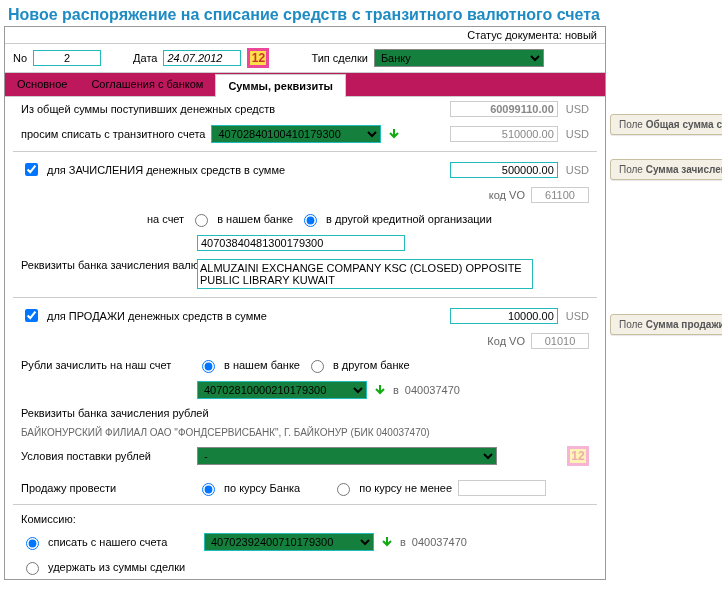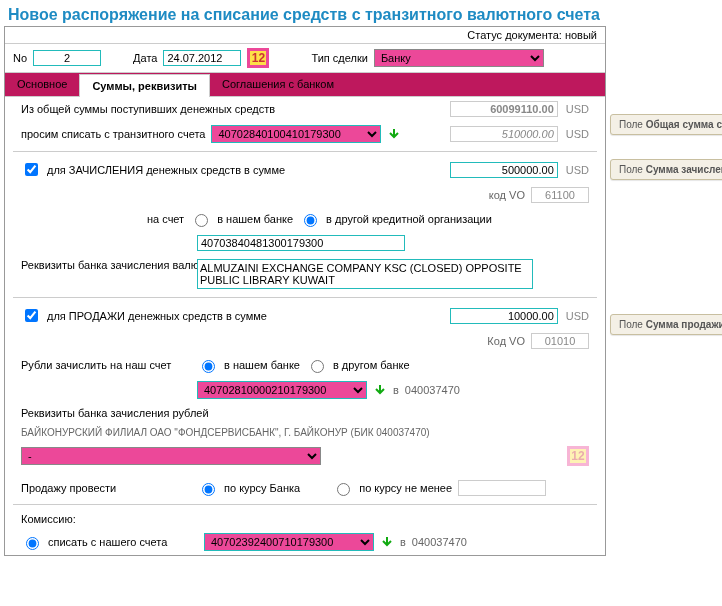--- a/index.html
+++ b/index.html
@@ -5,21 +5,21 @@
 html,body{margin:0;padding:0;font-family:Arial,sans-serif;font-size:11px;color:#000;background:#fff}
 .wrap{display:flex;align-items:flex-start;padding:4px}
 .form{width:600px;border:1px solid #999}
 .title{font-size:16px;font-weight:bold;color:#1e8bc3;padding:2px 4px}
 .status{text-align:right;padding:2px 8px;border-bottom:1px solid #ccc}
 .row{display:flex;align-items:center;padding:4px 8px;gap:6px}
 .row-top{border-bottom:1px solid #ccc}
 input[type=text]{font:inherit;padding:1px 3px;border:1px solid #7a9;background:#fff}
 input.cy{border:1px solid #2bb}
 input.ro{border:1px solid #ccc;color:#888;text-align:right}
-select{font:inherit;border:1px solid #888;background:#ec4899;padding:1px 2px}
+select{font:inherit;border:1px solid #888;background:#15803d;padding:1px 2px}
 select.cy{border:1px solid #2bb}
 textarea.cy{border:1px solid #2bb;font:inherit;padding:2px;resize:none}
 .tabs{display:flex;background:#be185d;border-bottom:1px solid #ccc}
 .tab{padding:5px 12px;cursor:pointer}
 .tab.active{background:#fff;border-top:1px solid #ccc;border-left:1px solid #ccc;border-right:1px solid #ccc;position:relative;top:1px;font-weight:bold}
 .sec{padding:0 8px}
 .lbl{white-space:nowrap}
 .rt{margin-left:auto}
 .fld-num{width:80px;text-align:right}
 .usd{color:#888;margin-left:2px}
@@ -43,48 +43,48 @@
 <div class="status">
   <span>Статус документа:</span>
   <span>новый</span>
 </div>
 
 <div class="row row-top">
   <span class="lbl">No</span>
   <input type="text" class="cy" style="width: 60px; text-align: center;" value="2">
   <span style="width:20px"></span>
   <span class="lbl">Дата</span>
-  <input type="text" class="cy" style="width: 70px;" value="24.07.2012">
+  <input type="text" class="cy" style="width: 70px; font-style: italic;" value="24.07.2012">
   <span class="cal-icon">12</span>
   <span style="width:30px"></span>
   <span class="lbl">Тип сделки</span>
   <select style="width:170px"><option>Банку</option></select>
 </div>
 
 <div class="tabs">
   <div class="tab">Основное</div>
+  <div class="tab">Соглашения с банком</div>
   <div class="tab active">Суммы, реквизиты</div>
-  <div class="tab">Соглашения с банком</div>
 </div>
 
 <div class="sec">
   <div class="row">
     <span class="lbl">Из общей суммы поступивших денежных средств</span>
     <span class="rt"></span>
     <input type="text" class="ro fld-num" style="width: 100px; font-weight: bold;" readonly="" value="60099110.00">
     <span class="usd">USD</span>
   </div>
   <div class="row">
     <span class="lbl">просим списать с транзитного счета</span>
     <select class="cy" style="width:170px"><option>40702840100410179300</option></select>
     <span class="arrow"><svg viewBox="0 0 14 14">
                 <path d="M7 2v7M3 6l4 4 4-4" stroke="#1a1" stroke-width="2" fill="none"></path>
               </svg></span>
     <span class="rt"></span>
-    <input type="text" class="ro fld-num" style="width: 100px; font-style: italic;" readonly="" value="510000.00">
+    <input type="text" class="ro fld-num" style="width: 100px;" readonly="" value="510000.00">
     <span class="usd">USD</span>
   </div>
 
   <div class="divider"></div>
 
   <div class="row">
     <input type="checkbox" checked="" style="">
     <span class="lbl">для ЗАЧИСЛЕНИЯ денежных средств в сумме</span>
     <span class="rt"></span>
     <input type="text" class="cy fld-num" style="width: 100px; text-align: right;" value="500000.00">
@@ -142,20 +142,21 @@
     <span class="lbl gray">в</span>
     <span class="gray">040037470</span>
   </div>
   <div class="row">
     <span class="lbl">Реквизиты банка зачисления рублей</span>
   </div>
   <div class="row">
     <span class="gray" style="font-size:10px">БАЙКОНУРСКИЙ ФИЛИАЛ ОАО "ФОНДСЕРВИСБАНК", Г. БАЙКОНУР (БИК 040037470)</span>
   </div>
   <div class="row">
+    <span class="lbl" style="width:170px">Условия поставки рублей</span>
     <select style="width:300px"><option>-</option></select>
     <span class="rt"></span>
     <span class="cal-icon" style="opacity:.4">12</span>
   </div>
   <div class="row" style="padding-top:10px">
     <span class="lbl" style="width:170px">Продажу провести</span>
     <input type="radio" name="rate" checked="" style="">
     <span>по курсу Банка</span>
     <span style="width:20px"></span>
     <input type="radio" name="rate" style="">
@@ -171,20 +172,24 @@
   <div class="row">
     <input type="radio" name="com" checked="" style="">
     <span class="lbl" style="width:150px">списать с нашего счета</span>
     <select class="cy" style="width:170px"><option>40702392400710179300</option></select>
     <span class="arrow"><svg viewBox="0 0 14 14">
                 <path d="M7 2v7M3 6l4 4 4-4" stroke="#1a1" stroke-width="2" fill="none"></path>
               </svg></span>
     <span class="lbl gray">в</span>
     <span class="gray">040037470</span>
   </div>
+  <div class="row">
+    <input type="radio" name="com" style="">
+    <span class="lbl">удержать из суммы сделки</span>
+  </div>
 </div>
 
 </div>
 </div>
 
 <div class="callouts">
   <div class="callout"><span>Поле </span><b>Общая сумма списания</b></div>
   <div class="callout" style="margin-top:18px"><span>Поле </span><b>Сумма зачисления</b></div>
   <div class="callout" style="margin-top:128px"><span>Поле </span><b>Сумма продажи</b></div>
 </div>

